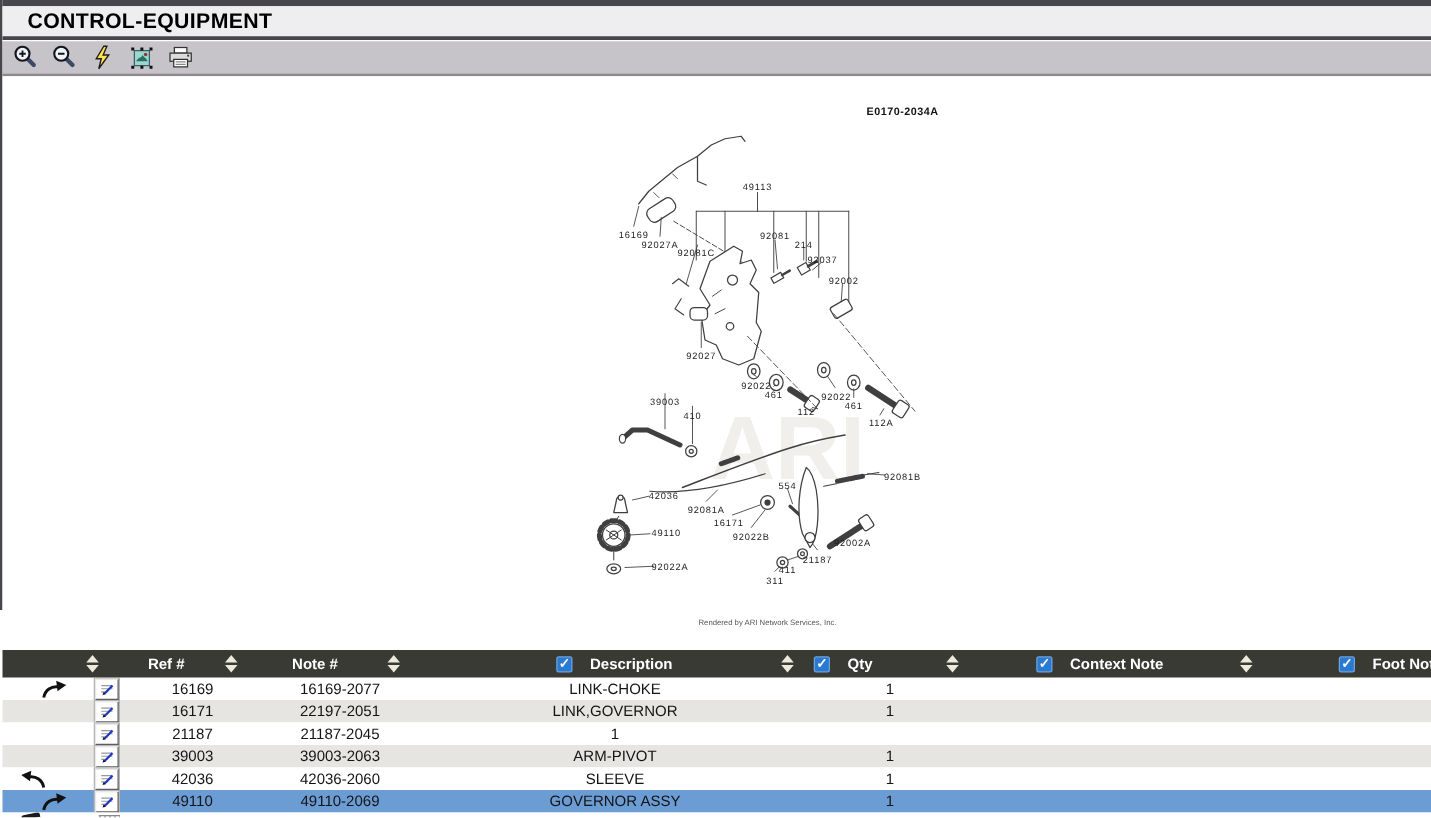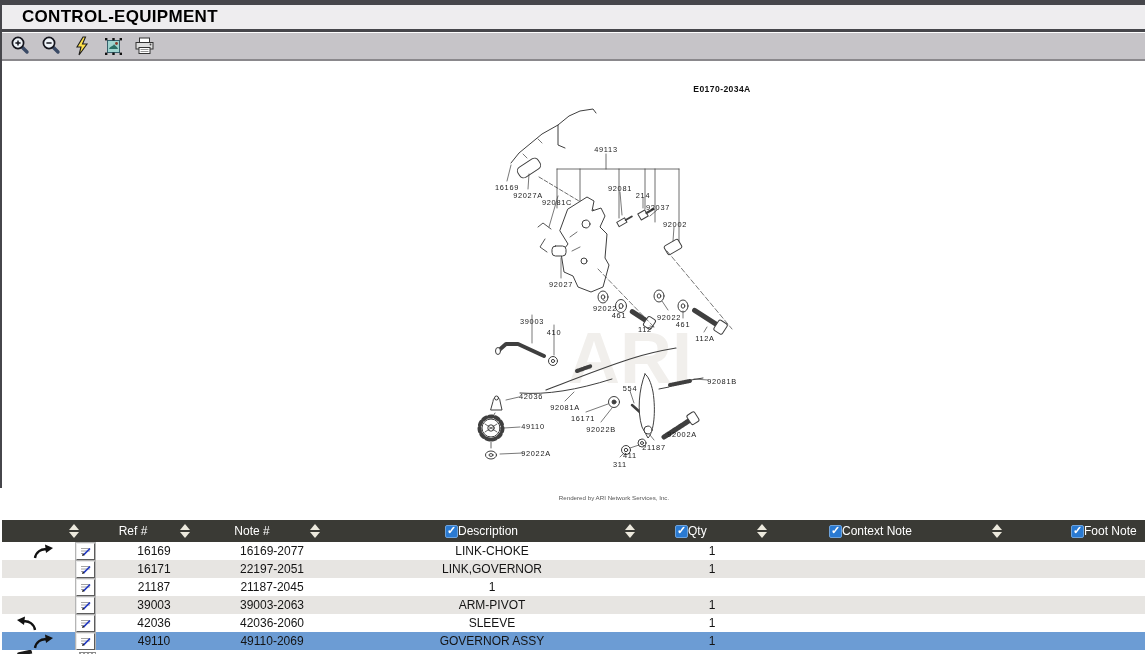--- a/index.html
+++ b/index.html
@@ -16,23 +16,23 @@
   
   .diagram-area{position:relative;width:1145px;height:459px;background:#fff;}
   .diagram-area svg{position:absolute;left:0;top:0;}
   .plabel{font-family:"Liberation Sans",sans-serif;font-size:7.4px;letter-spacing:.7px;fill:#1b1b1b;text-anchor:middle;}
   .dcode{font-family:"Liberation Sans",sans-serif;font-size:8.6px;font-weight:600;letter-spacing:.4px;fill:#111;text-anchor:middle;}
   .dcredit{font-family:"Liberation Sans",sans-serif;font-size:6.2px;fill:#555;text-anchor:middle;}
   .wmark{font-family:"Liberation Sans",sans-serif;font-size:72px;font-weight:bold;fill:#f1efec;text-anchor:middle;}
 
   
   .thead{position:relative;width:1145px;height:22px;background:#3a3a35;color:#fff;}
-  .hitem{position:absolute;top:50%;transform:translateY(-50%);font-size:12px;font-weight:normal;white-space:nowrap;}
+  .hitem{position:absolute;top:50%;transform:translateY(-50%);font-size:12px;font-weight:bold;white-space:nowrap;}
   .hcenter{transform:translate(-50%,-50%);}
-  .hgroup{display:flex;align-items:center;gap:0;}
+  .hgroup{display:flex;align-items:center;gap:14px;}
   .sortbox{position:absolute;top:50%;transform:translateY(-50%);width:11px;display:flex;flex-direction:column;align-items:center;gap:2px;cursor:pointer;}
   .tri-up{width:0;height:0;border-left:5px solid transparent;border-right:5px solid transparent;border-bottom:6px solid #ece9dd;}
   .tri-down{width:0;height:0;border-left:5px solid transparent;border-right:5px solid transparent;border-top:6px solid #ece9dd;}
   .cbx{width:13px;height:13px;background:#2a7ad2;border:1px solid #6ea3dc;border-radius:2px;position:relative;cursor:pointer;box-sizing:border-box;}
   .cbx::after{content:"\2713";position:absolute;left:1px;top:-2px;color:#fff;font-size:11px;font-weight:bold;}
 
   .trow{display:grid;grid-template-columns:62px 42px 96px 140px 300px 140px 220px 1fr;height:18px;align-items:center;font-size:12px;color:#141414;background:#fff;}
   .trow.alt{background:#e7e5e2;}
   .trow.selected{background:#6c9cd4;}
   .cell{text-align:center;white-space:nowrap;overflow:hidden;}
@@ -247,21 +247,21 @@
         <span class="tri-down"></span>
       </span>
     <span class="hitem hgroup" style="left:443px">
       <span class="cbx"></span>
       <span>Description</span>
     </span>
     <span class="sortbox" style="left:622px">
         <span class="tri-up"></span>
         <span class="tri-down"></span>
       </span>
-    <span class="hitem hgroup" style="left:673px">
+    <span class="hitem hgroup" style="left:649px">
       <span class="cbx"></span>
       <span>Qty</span>
     </span>
     <span class="sortbox" style="left:754px">
         <span class="tri-up"></span>
         <span class="tri-down"></span>
       </span>
     <span class="hitem hgroup" style="left:827px">
       <span class="cbx"></span>
       <span>Context Note</span>

